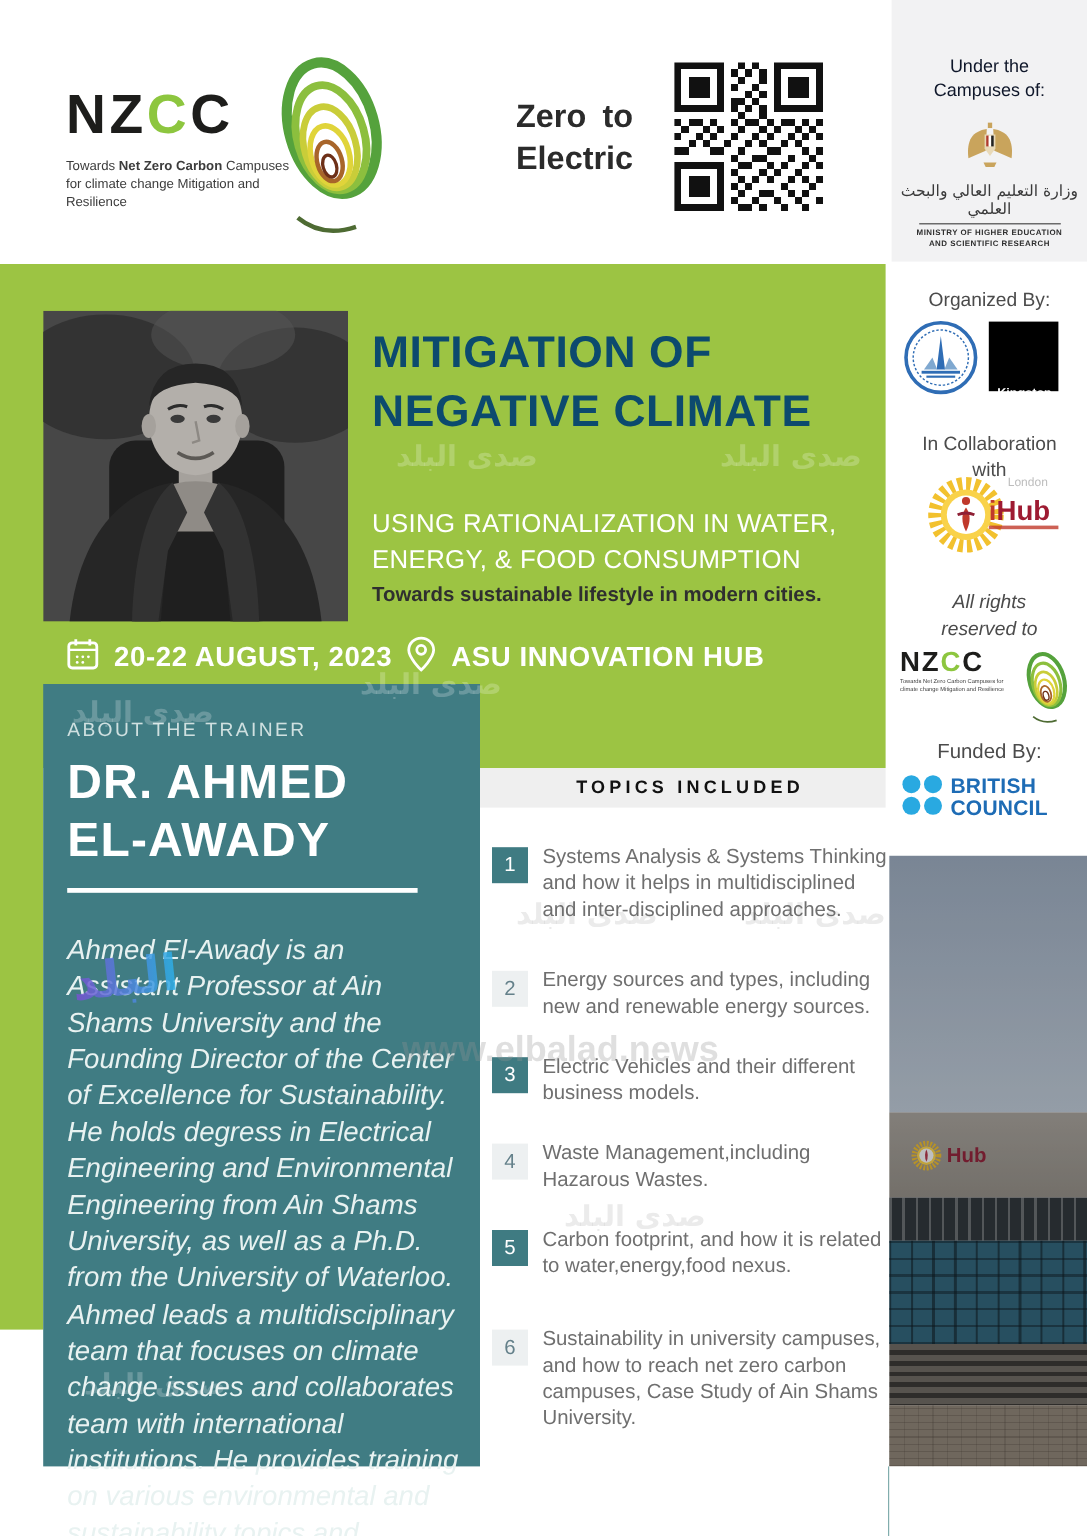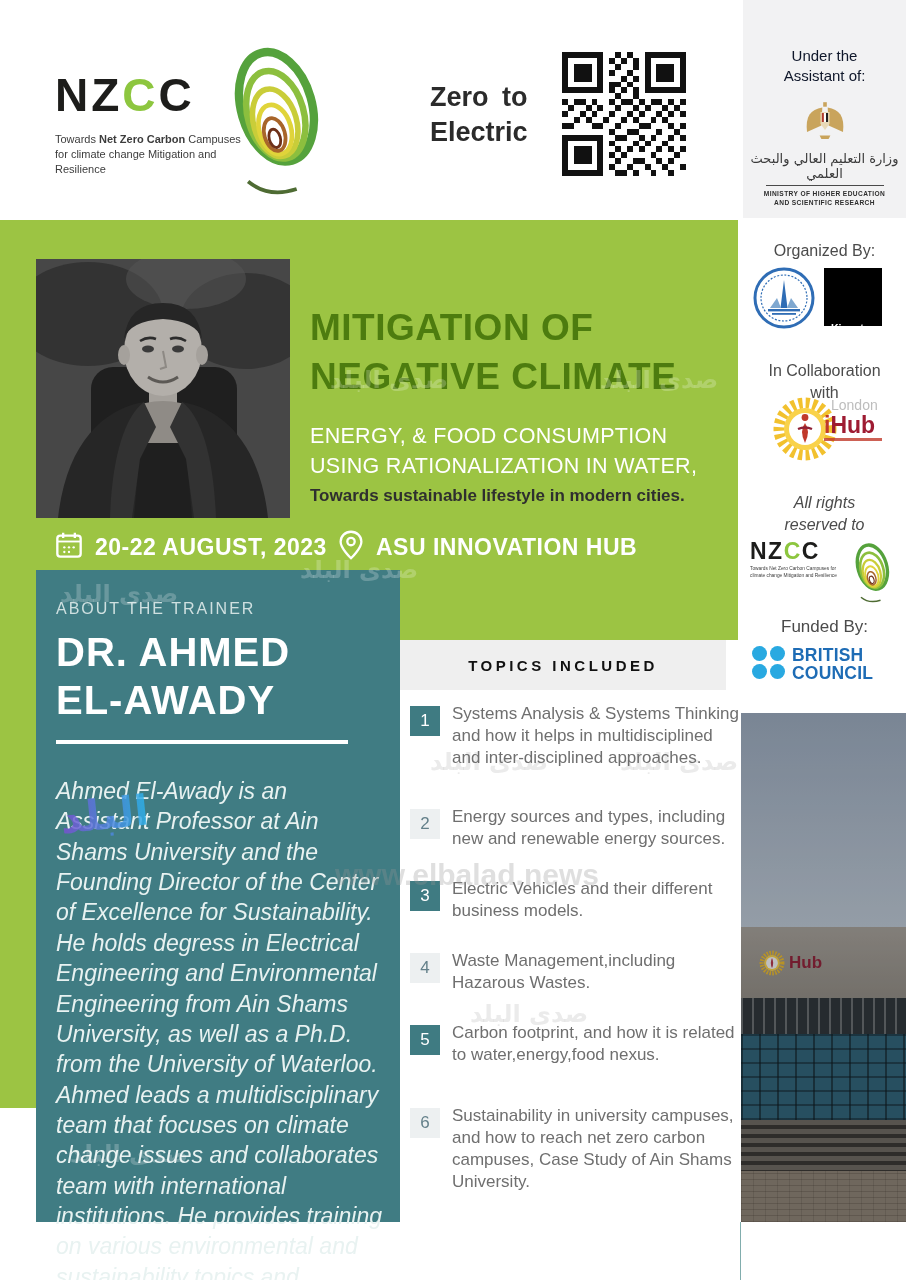--- a/index.html
+++ b/index.html
@@ -17,48 +17,48 @@
   .auspices{left:743px;top:0;width:163px;height:218px;background:#f2f2f3;text-align:center;}
   .auspices .label{margin-top:46px;font-size:15px;color:#0f172a;line-height:1.35;}
   .arabic{font-family:"DejaVu Sans",sans-serif;font-size:13px;color:#3a3a3a;margin-top:2px;}
   .ministry-line{font-size:6.6px;font-weight:700;letter-spacing:.4px;color:#2e2e2e;line-height:1.5;}
   .mdivider{width:118px;height:1px;background:#4a4a4a;margin:4px auto 3px auto;}
 
   
   .green-band{left:0;top:220px;width:738px;height:420px;background:#9cc443;}
   .green-strip{left:0;top:640px;width:36px;height:468px;background:#9cc443;}
 
-  .hero-title{left:310px;top:270px;color:#4d7c0f;font-weight:800;font-size:37px;line-height:1.32;letter-spacing:.5px;margin-top:34px;}
+  .hero-title{left:310px;top:270px;color:#0c4a6e;font-weight:800;font-size:37px;line-height:1.32;letter-spacing:.5px;}
   .hero-sub{left:310px;top:421px;color:#ffffff;font-weight:500;font-size:21.5px;line-height:1.4;letter-spacing:.3px;}
   .hero-tag{left:310px;top:486px;color:#2f2f2f;font-weight:600;font-size:17px;}
   .event-text{color:#ffffff;font-weight:800;font-size:23px;letter-spacing:.5px;}
 
   
   .teal-panel{left:36px;top:570px;width:364px;height:652px;background:#407c83;}
   .about-label{left:20px;top:30px;color:#cfe0e0;font-size:16px;letter-spacing:2px;position:absolute;}
   .trainer-name{left:20px;top:58px;color:#ffffff;font-weight:800;font-size:40px;line-height:1.2;letter-spacing:1px;position:absolute;}
   .teal-hr{left:20px;top:170px;width:292px;height:4px;background:#ffffff;position:absolute;}
   .bio{left:20px;top:206px;width:326px;color:#e8f2f1;font-size:23px;line-height:1.32;position:absolute;font-style:italic;}
 
   
-  .topics-header{left:400px;top:640px;width:326px;height:50px;background:#efefef;
-                 display:flex;align-items:center;justify-content:center;}
+  .topics-header{left:400px;top:640px;width:326px;height:33px;background:#efefef;
+                 display:flex;align-items:center;justify-content:center;padding-left:12px;}
   .topics-header span{font-size:15px;font-weight:700;letter-spacing:3.5px;color:#111;}
   .topic{left:400px;width:340px;position:absolute;}
   .tnum{position:absolute;left:10px;top:3px;width:30px;height:30px;display:flex;align-items:center;justify-content:center;
         font-size:17px;}
   .tnum.dark{background:#3f7b82;color:#ffffff;}
   .tnum.light{background:#edf0f1;color:#64808a;}
   .ttext{position:absolute;left:52px;top:0;width:288px;color:#6f6f6f;font-size:17px;line-height:1.3;}
 
   
   .side-label{left:743px;width:163px;text-align:center;color:#4b4b4b;font-size:16px;line-height:1.35;position:absolute;}
   .kingston{left:824px;top:268px;width:58px;height:58px;background:#000;color:#fff;padding:6px 0 0 7px;box-sizing:border-box;}
   .kingston .kl{font-size:10.5px;font-weight:700;line-height:1.25;margin-top:48px;}
-  .kingston .kl3{font-size:14px;color:#bdbdbd;line-height:1.3;}
+  .kingston .kl3{font-size:10px;color:#bdbdbd;line-height:1.3;text-align:center;}
   .ihub-wrap{left:772px;top:392px;width:120px;height:74px;}
   .ihub-text{position:absolute;left:52px;top:20px;font-weight:800;font-size:23px;color:#9e1b32;}
   .ihub-text .ii{color:#c0392b;}
   .ihub-sub{position:absolute;left:52px;top:46px;width:58px;height:3px;background:#c0392b;opacity:.8;}
   .nzcc-small-name{font-weight:800;font-size:23px;letter-spacing:1.5px;color:#1d1d1b;line-height:1;}
   .nzcc-small-tag{font-size:4.8px;color:#3c3c3c;width:96px;line-height:1.4;margin-top:3px;}
   .bc-dots{display:grid;grid-template-columns:15px 15px;grid-gap:3px;}
   .bc-dot{width:15px;height:15px;border-radius:50%;background:#29a9e1;}
   .bc-text{font-size:17.5px;font-weight:800;color:#1e6cb5;line-height:1.05;letter-spacing:.2px;}
 
@@ -138,21 +138,21 @@
       <rect x="2" y="2" width="3" height="3"></rect>
         <rect x="16" y="2" width="3" height="3"></rect>
         <rect x="2" y="16" width="3" height="3"></rect>
       <path d="M9 0h1v1H9zM11 0h1v1h-1zM8 1h1v1H8zM10 1h1v1h-1zM12 1h1v1h-1zM9 2h1v1H9zM12 2h1v1h-1zM8 3h1v1H8zM11 3h1v1h-1zM10 4h1v1h-1zM12 4h1v1h-1zM8 5h1v1H8zM9 5h1v1H9zM11 5h1v1h-1zM8 6h1v1H8zM10 6h1v1h-1zM12 6h1v1h-1zM9 7h1v1H9zM12 7h1v1h-1zM0 8h1v1H0zM2 8h1v1H2zM3 8h1v1H3zM5 8h1v1H5zM8 8h1v1H8zM10 8h1v1h-1zM11 8h1v1h-1zM13 8h1v1h-1zM15 8h1v1h-1zM16 8h1v1h-1zM18 8h1v1h-1zM20 8h1v1h-1zM1 9h1v1H1zM4 9h1v1H4zM6 9h1v1H6zM9 9h1v1H9zM12 9h1v1h-1zM14 9h1v1h-1zM17 9h1v1h-1zM19 9h1v1h-1zM0 10h1v1H0zM3 10h1v1H3zM5 10h1v1H5zM8 10h1v1H8zM11 10h1v1h-1zM13 10h1v1h-1zM16 10h1v1h-1zM18 10h1v1h-1zM20 10h1v1h-1zM2 11h1v1H2zM4 11h1v1H4zM7 11h1v1H7zM10 11h1v1h-1zM12 11h1v1h-1zM15 11h1v1h-1zM17 11h1v1h-1zM0 12h1v1H0zM1 12h1v1H1zM5 12h1v1H5zM6 12h1v1H6zM9 12h1v1H9zM13 12h1v1h-1zM14 12h1v1h-1zM18 12h1v1h-1zM20 12h1v1h-1zM8 13h1v1H8zM11 13h1v1h-1zM12 13h1v1h-1zM16 13h1v1h-1zM19 13h1v1h-1zM9 14h1v1H9zM10 14h1v1h-1zM13 14h1v1h-1zM15 14h1v1h-1zM18 14h1v1h-1zM20 14h1v1h-1zM8 15h1v1H8zM12 15h1v1h-1zM14 15h1v1h-1zM17 15h1v1h-1zM9 16h1v1H9zM11 16h1v1h-1zM13 16h1v1h-1zM16 16h1v1h-1zM18 16h1v1h-1zM20 16h1v1h-1zM8 17h1v1H8zM10 17h1v1h-1zM15 17h1v1h-1zM19 17h1v1h-1zM9 18h1v1H9zM12 18h1v1h-1zM13 18h1v1h-1zM16 18h1v1h-1zM18 18h1v1h-1zM8 19h1v1H8zM11 19h1v1h-1zM14 19h1v1h-1zM17 19h1v1h-1zM20 19h1v1h-1zM9 20h1v1H9zM10 20h1v1h-1zM12 20h1v1h-1zM15 20h1v1h-1zM18 20h1v1h-1z"></path>
     </g>
   </svg>
 
   <div class="abs auspices">
     <div class="label">
       <div>Under the</div>
-      <div>Assistant of:</div>
+      <div>Campuses of:</div>
     </div>
     <svg width="54" height="46" viewBox="0 0 60 50" style="margin-top:12px;">
       <path d="M27 9 C14 11 8 19 10 36 L26 29 Z" fill="#c9a45c"></path>
       <path d="M33 9 C46 11 52 19 50 36 L34 29 Z" fill="#c9a45c"></path>
       <rect x="28" y="3" width="4" height="5" fill="#c9a45c"></rect>
       <path d="M25 14 h10 v13 l-5 7 l-5 -7 z" fill="#e8d9b8"></path>
       <rect x="26.5" y="15" width="2.3" height="10" fill="#b03a2e"></rect>
       <rect x="28.8" y="15" width="2.3" height="10" fill="#ffffff"></rect>
       <rect x="31.1" y="15" width="2.3" height="10" fill="#222222"></rect>
       <path d="M24 40 h12 l-2 4 h-8 z" fill="#c9a45c"></path>
@@ -188,22 +188,22 @@
     <path d="M232 259 C224 186 188 150 146 143 L156 259 Z" fill="#262626"></path>
     <path d="M108 143 L120 168 L104 200 L96 259 H74 C76 200 88 158 108 143 Z" fill="#323232"></path>
     <path d="M146 143 L134 168 L150 200 L158 259 H180 C178 200 166 158 146 143 Z" fill="#323232"></path>
   </svg>
 
   <div class="abs hero-title">
     <div>MITIGATION OF</div>
     <div>NEGATIVE CLIMATE</div>
   </div>
   <div class="abs hero-sub">
+    <div>USING RATIONALIZATION IN WATER,</div>
     <div>ENERGY, &amp; FOOD CONSUMPTION</div>
-    <div>USING RATIONALIZATION IN WATER,</div>
   </div>
   <div class="abs hero-tag">Towards sustainable lifestyle in modern cities.</div>
 
   <svg class="abs" style="left:55px;top:531px;" width="28" height="28" viewBox="0 0 24 24">
     <rect x="2" y="4" width="20" height="18" rx="2.5" fill="none" stroke="#fff" stroke-width="2"></rect>
     <line x1="7" y1="1.5" x2="7" y2="6" stroke="#fff" stroke-width="2"></line>
     <line x1="17" y1="1.5" x2="17" y2="6" stroke="#fff" stroke-width="2"></line>
     <line x1="2" y1="9" x2="22" y2="9" stroke="#fff" stroke-width="1.6"></line>
     <circle cx="8" cy="14" r="1" fill="#fff"></circle>
       <circle cx="12" cy="14" r="1" fill="#fff"></circle>

